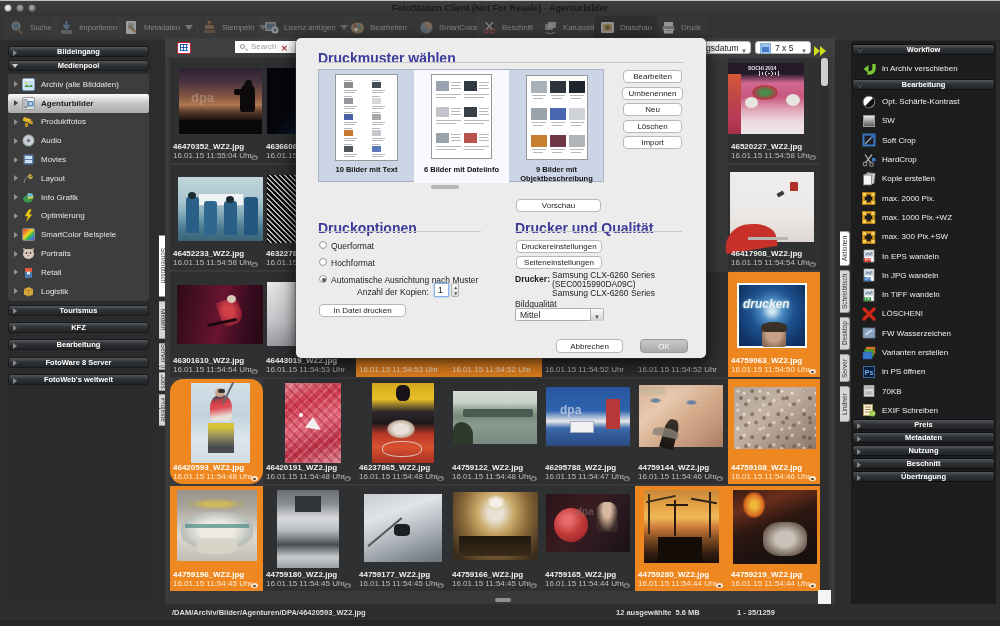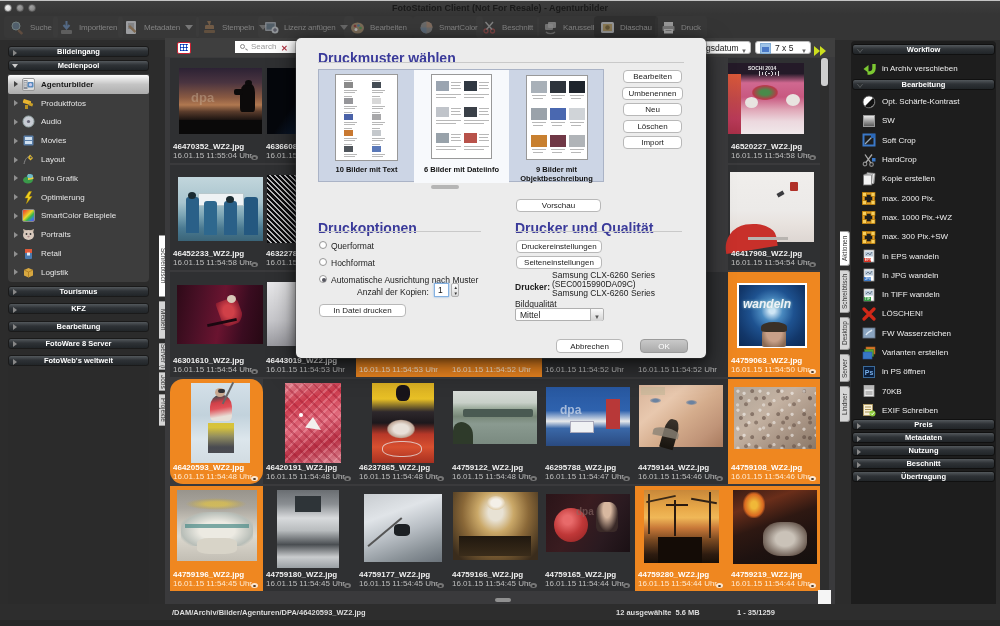--- a/index.html
+++ b/index.html
@@ -183,20 +183,27 @@
             <rect x="1.5" y="6" width="12" height="5" rx="1" fill="#9a9a9a"></rect>
             <rect x="3" y="9" width="9" height="4.5" fill="#ddd"></rect>
             <line x1="4.5" y1="10.5" x2="10.5" y2="10.5" stroke="#999" stroke-width="1"></line>
           </svg></span>Druck</div>
   </div>
 
   <div id="leftpanel">
     <div class="lph" style="margin-top:3px;"><span class="tri"></span>Bildeingang</div>
     <div class="lph"><span class="trid"></span>Medienpool</div>
     <div id="tree">
+      <div class="titem"><span class="arr"></span><span class="tic" style="background:linear-gradient(#eaf2fa,#cfe0ee);border:1px solid #7aa0c0;">
+            <svg width="11" height="11" style="position:absolute;left:0px;top:0px;">
+              <rect x="1" y="2" width="9" height="7" fill="#bfe0f5"></rect>
+              <circle cx="3.5" cy="4" r="1" fill="#f5d020"></circle>
+              <path d="M1 8 L4 5.5 L6 7.5 L8 5.5 L10 8 Z" fill="#4a9a3a"></path>
+            </svg>
+          </span>Archiv (alle Bilddaten)</div>
       <div class="titem sel"><span class="arr"></span><span class="tic" style="background:linear-gradient(#f8f8f8,#d8d8d8);border:1px solid #999;">
             <svg width="11" height="11" style="position:absolute;left:0px;top:0px;">
               <rect x="0.5" y="1" width="4" height="9" fill="#8a8f98"></rect>
               <rect x="1.2" y="2" width="2.6" height="1.4" fill="#ddd"></rect>
               <rect x="1.2" y="4.2" width="2.6" height="1.4" fill="#ddd"></rect>
               <rect x="1.2" y="6.4" width="2.6" height="1.4" fill="#ddd"></rect>
               <rect x="4.5" y="3" width="6" height="5.5" rx="1" fill="#5588bb"></rect>
               <circle cx="7.5" cy="5.7" r="1.6" fill="#cce"></circle>
             </svg>
           </span>Agenturbilder</div>
@@ -380,21 +387,21 @@
       <div class="cap2" style="top:93px;">16.01.15 11:54:52 Uhr</div>
     </div>
     <div class="cell" style="left:377px;top:234px;">
       <div class="cap2" style="top:93px;">16.01.15 11:54:52 Uhr</div>
     </div>
     <div class="cell" style="left:470px;top:234px;">
       <div class="cap2" style="top:93px;">16.01.15 11:54:52 Uhr</div>
     </div>
     <div class="cell or" style="left:563px;top:234px;">
       <div class="cimg" style="left:9px;top:11px;width:70px;height:65px;background:radial-gradient(circle at 50% 42%,#cfe6f5 6%,#4a8ac0 22%,#1e5290 45%,#12376a 75%,#0d2b55 100%);border:2px solid #fff;">
-          <span style="position:absolute;left:4px;top:12px;color:#eef2f6;font-size:12px;font-weight:bold;font-style:italic;text-shadow:0 0 3px #9cc;">wandeln</span>
+          <span style="position:absolute;left:4px;top:12px;color:#eef2f6;font-size:12px;font-weight:bold;font-style:italic;text-shadow:0 0 3px #9cc;">drucken</span>
           <span style="position:absolute;left:23px;bottom:-1px;width:24px;height:24px;background:radial-gradient(ellipse at 50% 35%,#c8a088 45%,#8a6a54 80%);border-radius:45% 45% 8% 8%;"></span>
           <span style="position:absolute;left:22px;bottom:14px;width:26px;height:10px;background:#3a3026;border-radius:50% 50% 20% 20%;"></span>
         </div>
       <div class="cap1" style="top:84px;">44759063_WZ2.jpg</div>
       <div class="cap2" style="top:93px;">16.01.15 11:54:50 Uhr</div>
       <div class="mark"></div>
     </div>
 
     <div class="cell or" style="left:5px;top:341px;border-radius:13px;">
       <div class="cimg" style="left:21px;top:4px;width:59px;height:80px;background:linear-gradient(180deg,#d4e0e8 0%,#c2d2dc 40%,#dce6ec 70%,#d2dce2 100%);">
@@ -812,21 +819,21 @@
     <span style="position:absolute;left:155px;top:245px;width:8px;height:14px;background:linear-gradient(#fdfdfd,#dadada);border:1px solid #b0b0b0;border-radius:2px;">
         <i style="position:absolute;left:1.5px;top:0.5px;font-size:4.5px;color:#333;font-style:normal;">▲</i>
         <i style="position:absolute;left:1.5px;bottom:0.5px;font-size:4.5px;color:#333;font-style:normal;">▼</i>
       </span>
     <div class="dbtn" style="left:23px;top:266px;width:87px;height:13px;line-height:12px;">In Datei drucken</div>
 
     <div class="dhead" style="left:219px;top:182px;">Drucker und Qualität</div>
     <div class="dline" style="left:219px;top:193px;width:167px;"></div>
     <div class="dbtn" style="left:220px;top:202px;width:86px;height:13px;line-height:12px;">Druckereinstellungen</div>
     <div class="dbtn" style="left:220px;top:218px;width:86px;height:13px;line-height:12px;">Seiteneinstellungen</div>
-    <span class="dtext" style="left:219px;top:244px;font-weight:bold;text-align:right;">Drucker:</span>
+    <span class="dtext" style="left:219px;top:236px;font-weight:bold;text-align:right;">Drucker:</span>
     <span class="dtext" style="left:256px;top:232px;">Samsung CLX-6260 Series</span>
     <span class="dtext" style="left:256px;top:241px;">(SEC0015990DA09C)</span>
     <span class="dtext" style="left:256px;top:250px;">Samsung CLX-6260 Series</span>
     <span class="dtext" style="left:219px;top:261px;">Bildqualität</span>
     <div style="position:absolute;left:219px;top:270px;width:89px;height:13px;background:#fff;border:1px solid #b0b0b0;border-radius:2px;font-size:8.5px;color:#222;line-height:12px;"><span style="margin-left:4px;">Mittel</span><span style="position:absolute;right:0;top:0;width:13px;height:11.5px;background:linear-gradient(#fbfbfb,#d2d2d2);border-left:1px solid #b0b0b0;border-radius:0 2px 2px 0;">
           <i style="position:absolute;left:3px;top:2px;font-size:6px;color:#555;font-style:normal;">▼</i>
         </span></div>
 
     <div class="dbtn" style="left:260px;top:301px;width:67px;height:14px;line-height:13px;border-radius:4px;">Abbrechen</div>
     <div class="dbtn" style="left:344px;top:301px;width:48px;height:14px;line-height:13px;border-radius:4px;background:linear-gradient(#c9c9c9,#ababab);color:#fff;border-color:#9a9a9a;">OK</div>

